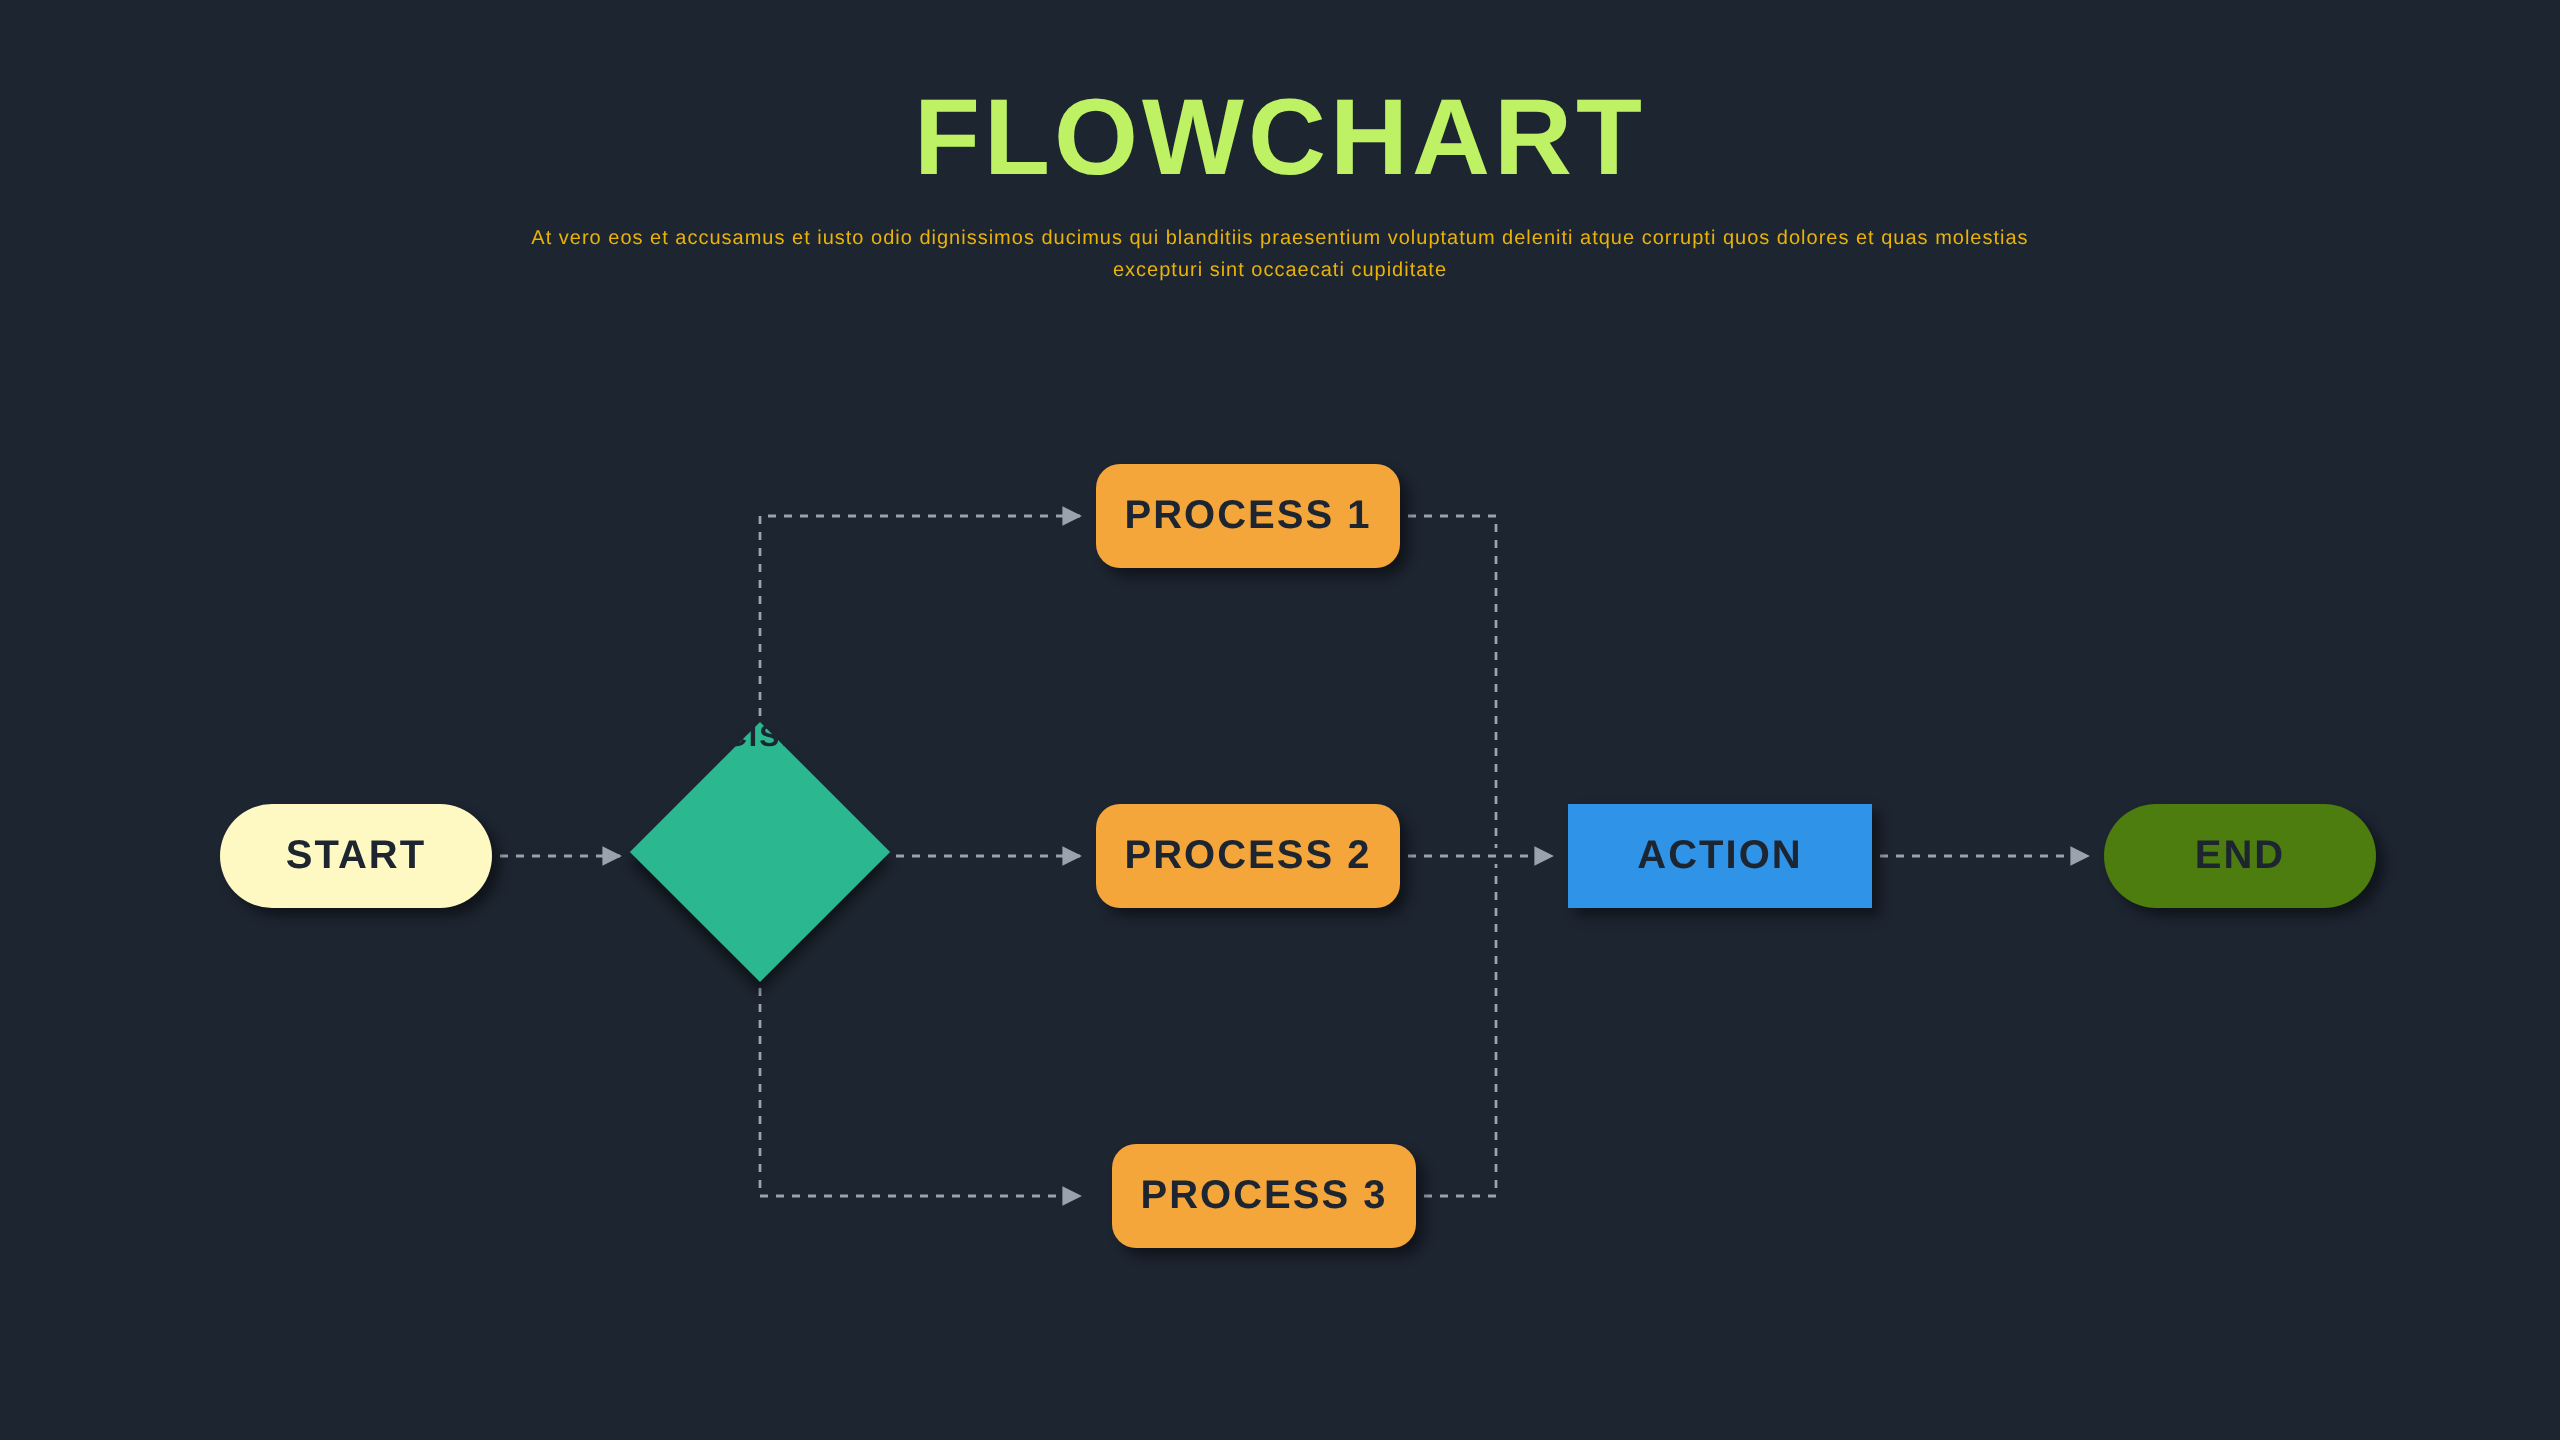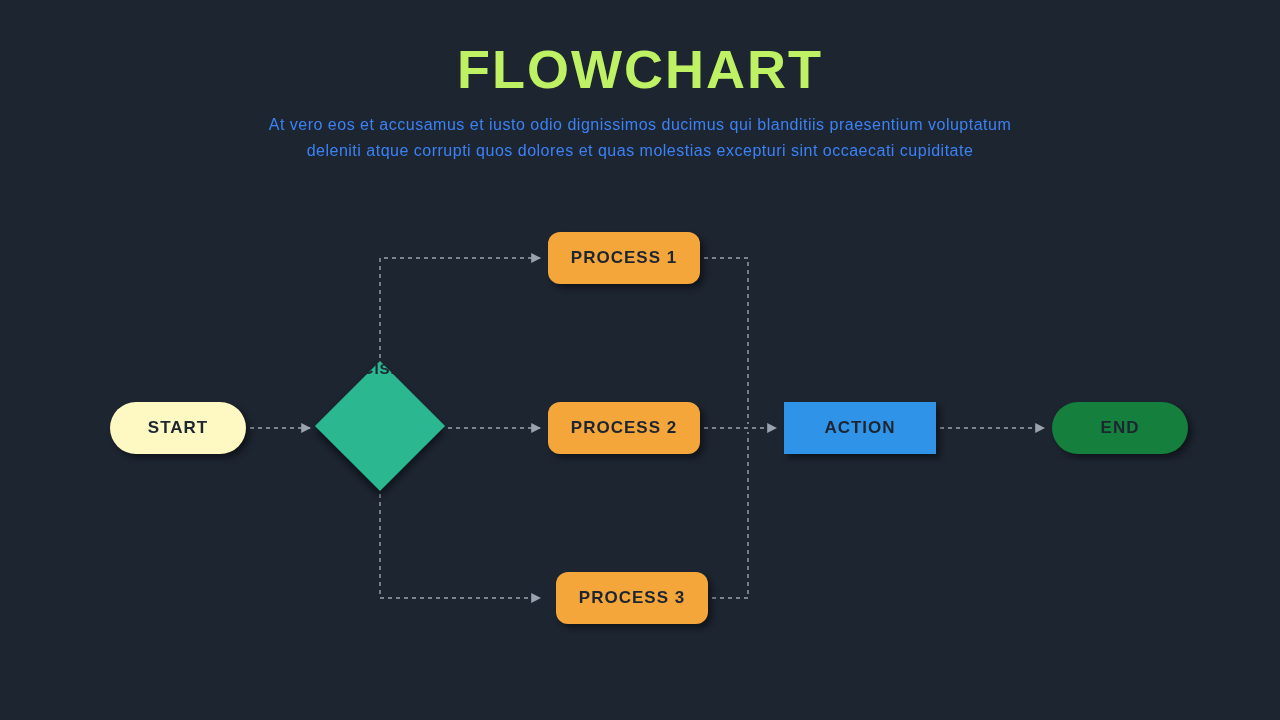--- a/index.html
+++ b/index.html
@@ -19,47 +19,47 @@
     font-size:54px;
     font-weight:800;
     letter-spacing:2px;
   }
   .subtitle{
     position:absolute;
     width:760px;
     left:260px;
     top:112px;
     text-align:center;
-    color:#3b82f6;
-    font-size:16px;
+    color:#eab308;
+    font-size:10px;
     line-height:1.6;
     letter-spacing:.5px;
   }
   .node-label{
-    font-size:17px;
+    font-size:20px;
     font-weight:700;
     letter-spacing:1px;
     color:#1d2531;
   }
   
   .start{
     position:absolute;
     left:110px; top:402px;
     width:136px; height:52px;
     background:#fef9c3;
     border-radius:26px;
     box-shadow:4px 4px 6px rgba(0,0,0,.45);
     display:flex;align-items:center;justify-content:center;
   }
   
   .end{
     position:absolute;
     left:1052px; top:402px;
     width:136px; height:52px;
-    background:#15803d;
+    background:#4d7c0f;
     border-radius:26px;
     box-shadow:4px 4px 6px rgba(0,0,0,.45);
     display:flex;align-items:center;justify-content:center;
   }
   
   .decision-wrap{
     position:absolute;
     left:314px; top:360px;
     width:132px;height:132px;
     display:flex;align-items:flex-start;justify-content:center;

